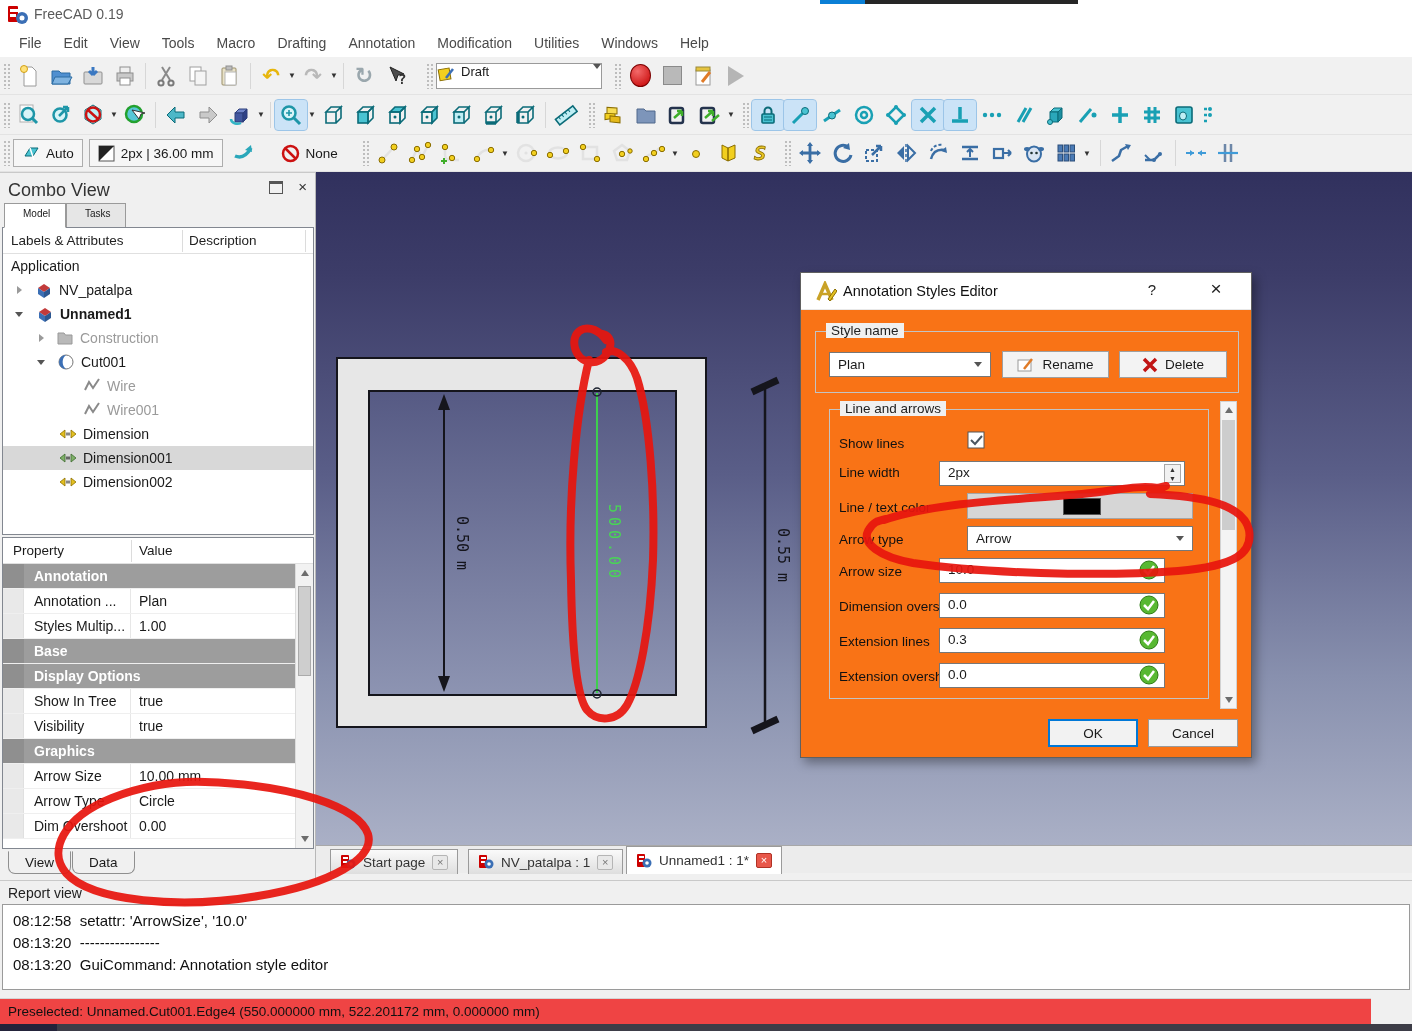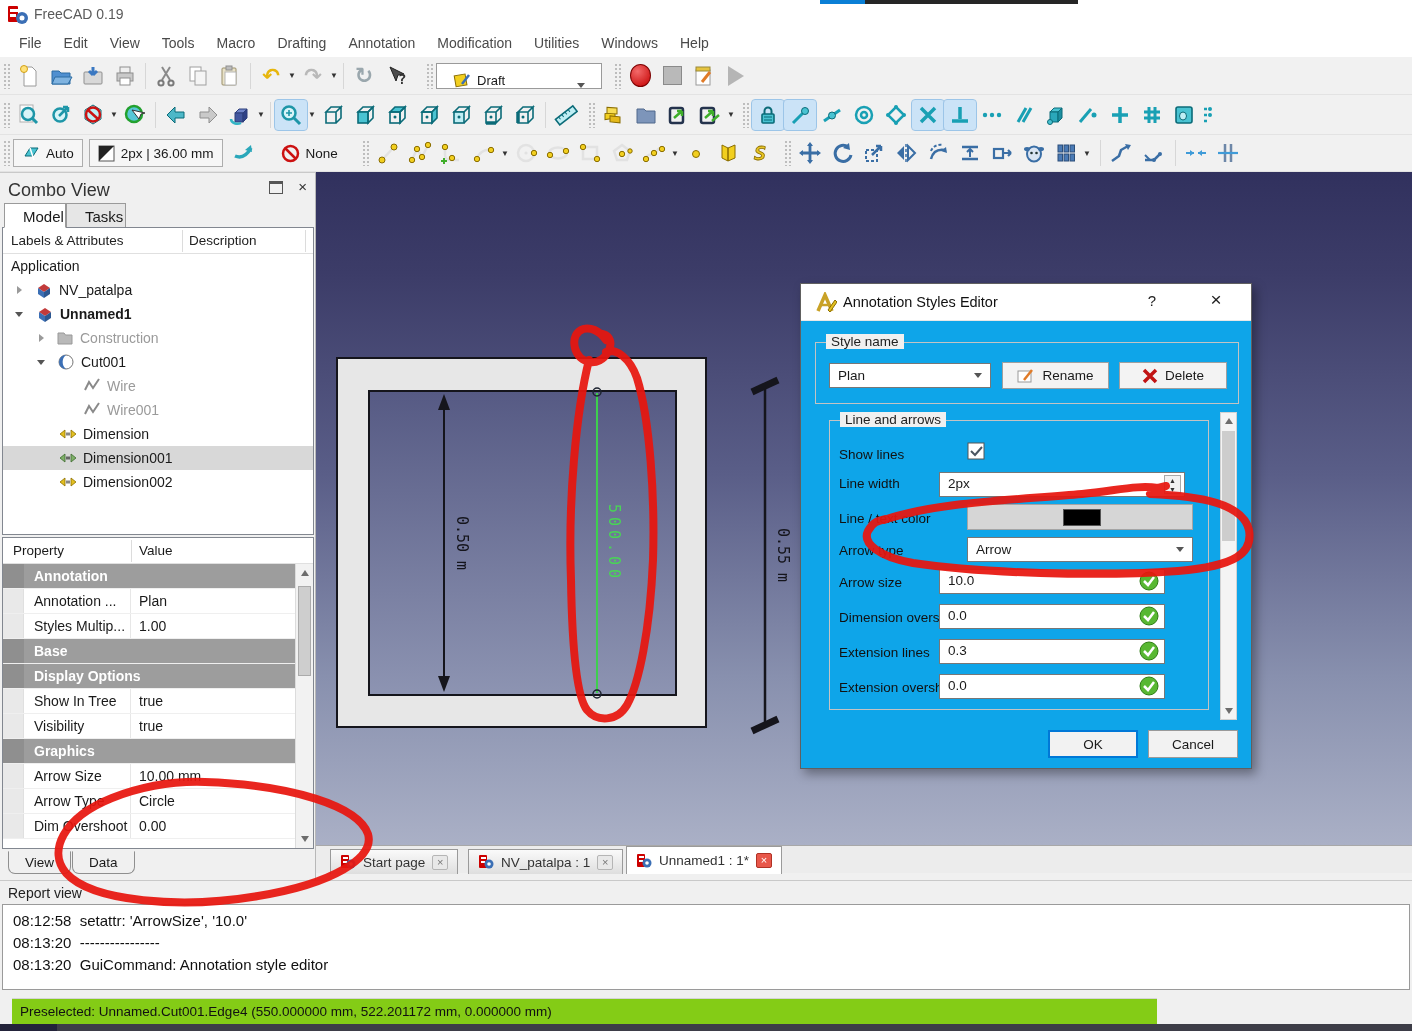--- a/index.html
+++ b/index.html
@@ -16,36 +16,36 @@
   .menubar .mi { padding:4px 11px; font-size:14px; color:#4a4a4a; }
   .toolbar { left:0; background:#f1f1f1; display:flex; align-items:center; border-bottom:1px solid #e3e3e3; }
   .tb1 { top:57px; width:1412px; height:38px; }
   .tb2 { top:95px; width:1412px; height:40px; }
   .tb3 { top:135px; width:1412px; height:37px; }
   .grip { width:7px; height:26px; margin:0 3px; background-image:radial-gradient(#bdbdbd 1px, transparent 1px); background-size:4px 4px; }
   .vsep { width:1px; height:26px; background:#d7d7d7; margin:0 4px; }
   .tbtn { width:32px; height:30px; display:flex; align-items:center; justify-content:center; border-radius:3px; position:relative; flex:none; }
   .tbtn.hl { background:#cbe3f7; outline:1px solid #9cc5e8; }
   .dd { font-size:8px; color:#333; width:10px; text-align:center; flex:none; }
-  .wbcombo { height:26px; border:1px solid #9a9a9a; background:#fff; display:flex; align-items:flex-end; width:166px; padding:0 16px; gap:6px; flex:none; }
+  .wbcombo { height:26px; border:1px solid #9a9a9a; background:#fff; display:flex; align-items:flex-start; width:166px; padding:0 0; gap:6px; flex:none; }
   .wbcombo .lbl { flex:1; font-size:13px; }
   .chev { width:0; height:0; border-left:4px solid transparent; border-right:4px solid transparent; border-top:5px solid #555; }
   .txtbtn { height:28px; border:1px solid #adadad; background:#f6f6f6; display:flex; align-items:center; gap:6px; padding:0 8px; font-size:13.5px; flex:none; }
   .rec { width:21px; height:23px; border-radius:50%; background:radial-gradient(circle at 35% 30%, #f36a6a, #c40000); border:1px solid #7d0000; }
   .stopsq { width:19px; height:19px; background:#b9b9b9; border:1px solid #8a8a8a; }
   .playtri { width:0; height:0; border-top:10px solid transparent; border-bottom:10px solid transparent; border-left:16px solid #b5b5b5; }
   .glyph { font-size:17px; line-height:1; }
 
   
   .left-panel { left:0; top:172px; width:316px; height:708px; background:#f0f0f0; border-right:1px solid #b8b8b8; border-top:1px solid #c9c9c9; }
   .cv-header { position:absolute; left:0; top:5px; width:100%; height:22px; }
   .cv-header .t { position:absolute; left:8px; top:2px; font-size:18px; color:#333; }
   .cv-float { position:absolute; right:32px; top:3px; width:14px; height:13px; border:1px solid #555; border-top:3px solid #555; }
   .cv-close { position:absolute; right:8px; top:0px; font-size:15px; color:#333; }
-  .cv-tab { position:absolute; top:30px; height:25px; padding:4px 18px; font-size:15px; border:1px solid #9a9a9a; background:#e6e6e6; }
+  .cv-tab { position:absolute; top:30px; height:25px; padding:4px 18px; font-size:10px; border:1px solid #9a9a9a; background:#e6e6e6; }
   .cv-tab.active { background:#fff; border-bottom:1px solid #fff; z-index:2; }
   .treebox { position:absolute; left:2px; top:54px; width:312px; height:308px; background:#fff; border:1px solid #828790; overflow:hidden; }
   .tree-colhdr { height:26px; border-bottom:1px solid #e0e0e0; position:relative; font-size:13.5px; color:#222; }
   .tree-colhdr .c1 { position:absolute; left:8px; top:5px; }
   .tree-colhdr .c2 { position:absolute; left:186px; top:5px; }
   .tree-colhdr .d1 { position:absolute; left:179px; top:2px; width:1px; height:22px; background:#dcdcdc; }
   .tree-colhdr .d2 { position:absolute; left:302px; top:2px; width:1px; height:22px; background:#dcdcdc; }
   .trow { height:24px; display:flex; align-items:center; font-size:14px; position:relative; }
   .trow.sel { background:#d8d8d8; }
   .trow .exp { width:0; height:0; flex:none; }
@@ -77,21 +77,21 @@
   .viewport { left:316px; top:172px; width:1096px; height:673px; background:linear-gradient(#31315e,#3c3c68 15%,#5a5e88 45%,#8890ae 75%,#aab0c6); }
 
   
   .mdi-bar { left:316px; top:845px; width:1096px; height:28px; background:#ececec; border-top:1px solid #a8a8a8; }
   .mdi-tab { position:absolute; top:3px; height:25px; display:flex; align-items:center; gap:7px; padding:0 9px; border:1px solid #9a9a9a; border-bottom:none; background:linear-gradient(#fafafa,#dedede); font-size:13.5px; color:#333; }
   .mdi-tab.active { top:0; height:28px; background:#fff; z-index:2; }
   .mdi-close { width:16px; height:15px; border:1px solid #b5b5b5; background:#e8e8e8; color:#777; font-size:11px; line-height:13px; text-align:center; border-radius:2px; }
   .mdi-close.red { background:#e8574a; border-color:#b03225; color:#fff; }
 
   
-  .dialog { left:800px; top:272px; width:452px; height:486px; background:#0ea5e9; border:1px solid #606060; box-shadow:4px 5px 10px rgba(0,0,0,.35);margin-top:11px; }
+  .dialog { left:800px; top:272px; width:452px; height:486px; background:#f97316; border:1px solid #606060; box-shadow:4px 5px 10px rgba(0,0,0,.35); }
   .dlg-title { height:37px; background:#fff; position:relative; border-bottom:1px solid #e8e8e8; }
   .dlg-title .t { position:absolute; left:42px; top:10px; font-size:14.5px; color:#111; }
   .dlg-help { position:absolute; right:88px; top:8px; font-size:15px; color:#222; width:22px; text-align:center; }
   .dlg-close { position:absolute; right:22px; top:5px; font-size:19px; color:#222; width:26px; text-align:center; }
   .groupbox { position:absolute; border:1px solid #c3c3c3; }
   .groupbox .gt { position:absolute; left:10px; top:-9px; background:#f0f0f0; padding:0 5px; font-size:13.5px; color:#222; }
   .dbtn { position:absolute; height:27px; border:1px solid #9f9f9f; background:#f3f3f3; display:flex; align-items:center; justify-content:center; gap:7px; font-size:13.5px; }
   .dcombo { position:absolute; height:25px; border:1px solid #777; background:#fff; display:flex; align-items:center; padding:0 8px; font-size:13.5px; }
   .dcombo .chev { margin-left:auto; }
   .frow-label { position:absolute; left:12px; font-size:13.5px; color:#111; white-space:nowrap; }
@@ -101,21 +101,21 @@
   .dlg-scroll { position:absolute; right:14px; top:128px; width:17px; height:308px; background:#f4f4f4; border:1px solid #d2d2d2; }
   .dlg-scroll .thumb { position:absolute; left:1px; top:18px; width:13px; height:110px; background:#cdcdcd; }
   .okbtn { position:absolute; left:247px; top:446px; width:90px; height:28px; border:2px solid #0078d7; background:#f2f2f2; font-size:13.5px; display:flex; align-items:center; justify-content:center; }
   .cancelbtn { position:absolute; left:347px; top:446px; width:90px; height:28px; border:1px solid #9a9a9a; background:#f2f2f2; font-size:13.5px; display:flex; align-items:center; justify-content:center; }
 
   
   .report { left:0; top:880px; width:1412px; height:118px; background:#f0f0f0; border-top:1px solid #c9c9c9; }
   .report .rtitle { position:absolute; left:8px; top:4px; font-size:14px; color:#222; }
   .report .rbox { position:absolute; left:2px; top:23px; width:1408px; height:86px; background:#fff; border:1px solid #9a9a9a; padding:5px 10px; }
   .rline { font-size:15px; line-height:22px; color:#111; white-space:pre; }
-  .statusbar { left:12px; top:998px; width:1145px; height:26px; background:#84cc16; border-top:1px solid #d5d5d5; }
+  .statusbar { left:0; top:998px; width:1371px; height:26px; background:#ef4444; border-top:1px solid #d5d5d5; }
   .statusbar .st { position:absolute; left:8px; top:5px; font-size:13.5px; color:#111; }
   .bottomstrip { left:0; top:1024px; width:1412px; height:7px; background:#3d3d47; }
   .bottomstrip .seg { position:absolute; left:0; top:0; width:57px; height:7px; background:#23233a; }
 
   .scribbles { left:0; top:0; width:1412px; height:1031px; pointer-events:none; z-index:50; }
   svg text { font-family:"DejaVu Sans Mono","Liberation Mono",monospace; }
 </style>
 </head>
 <body>
 

